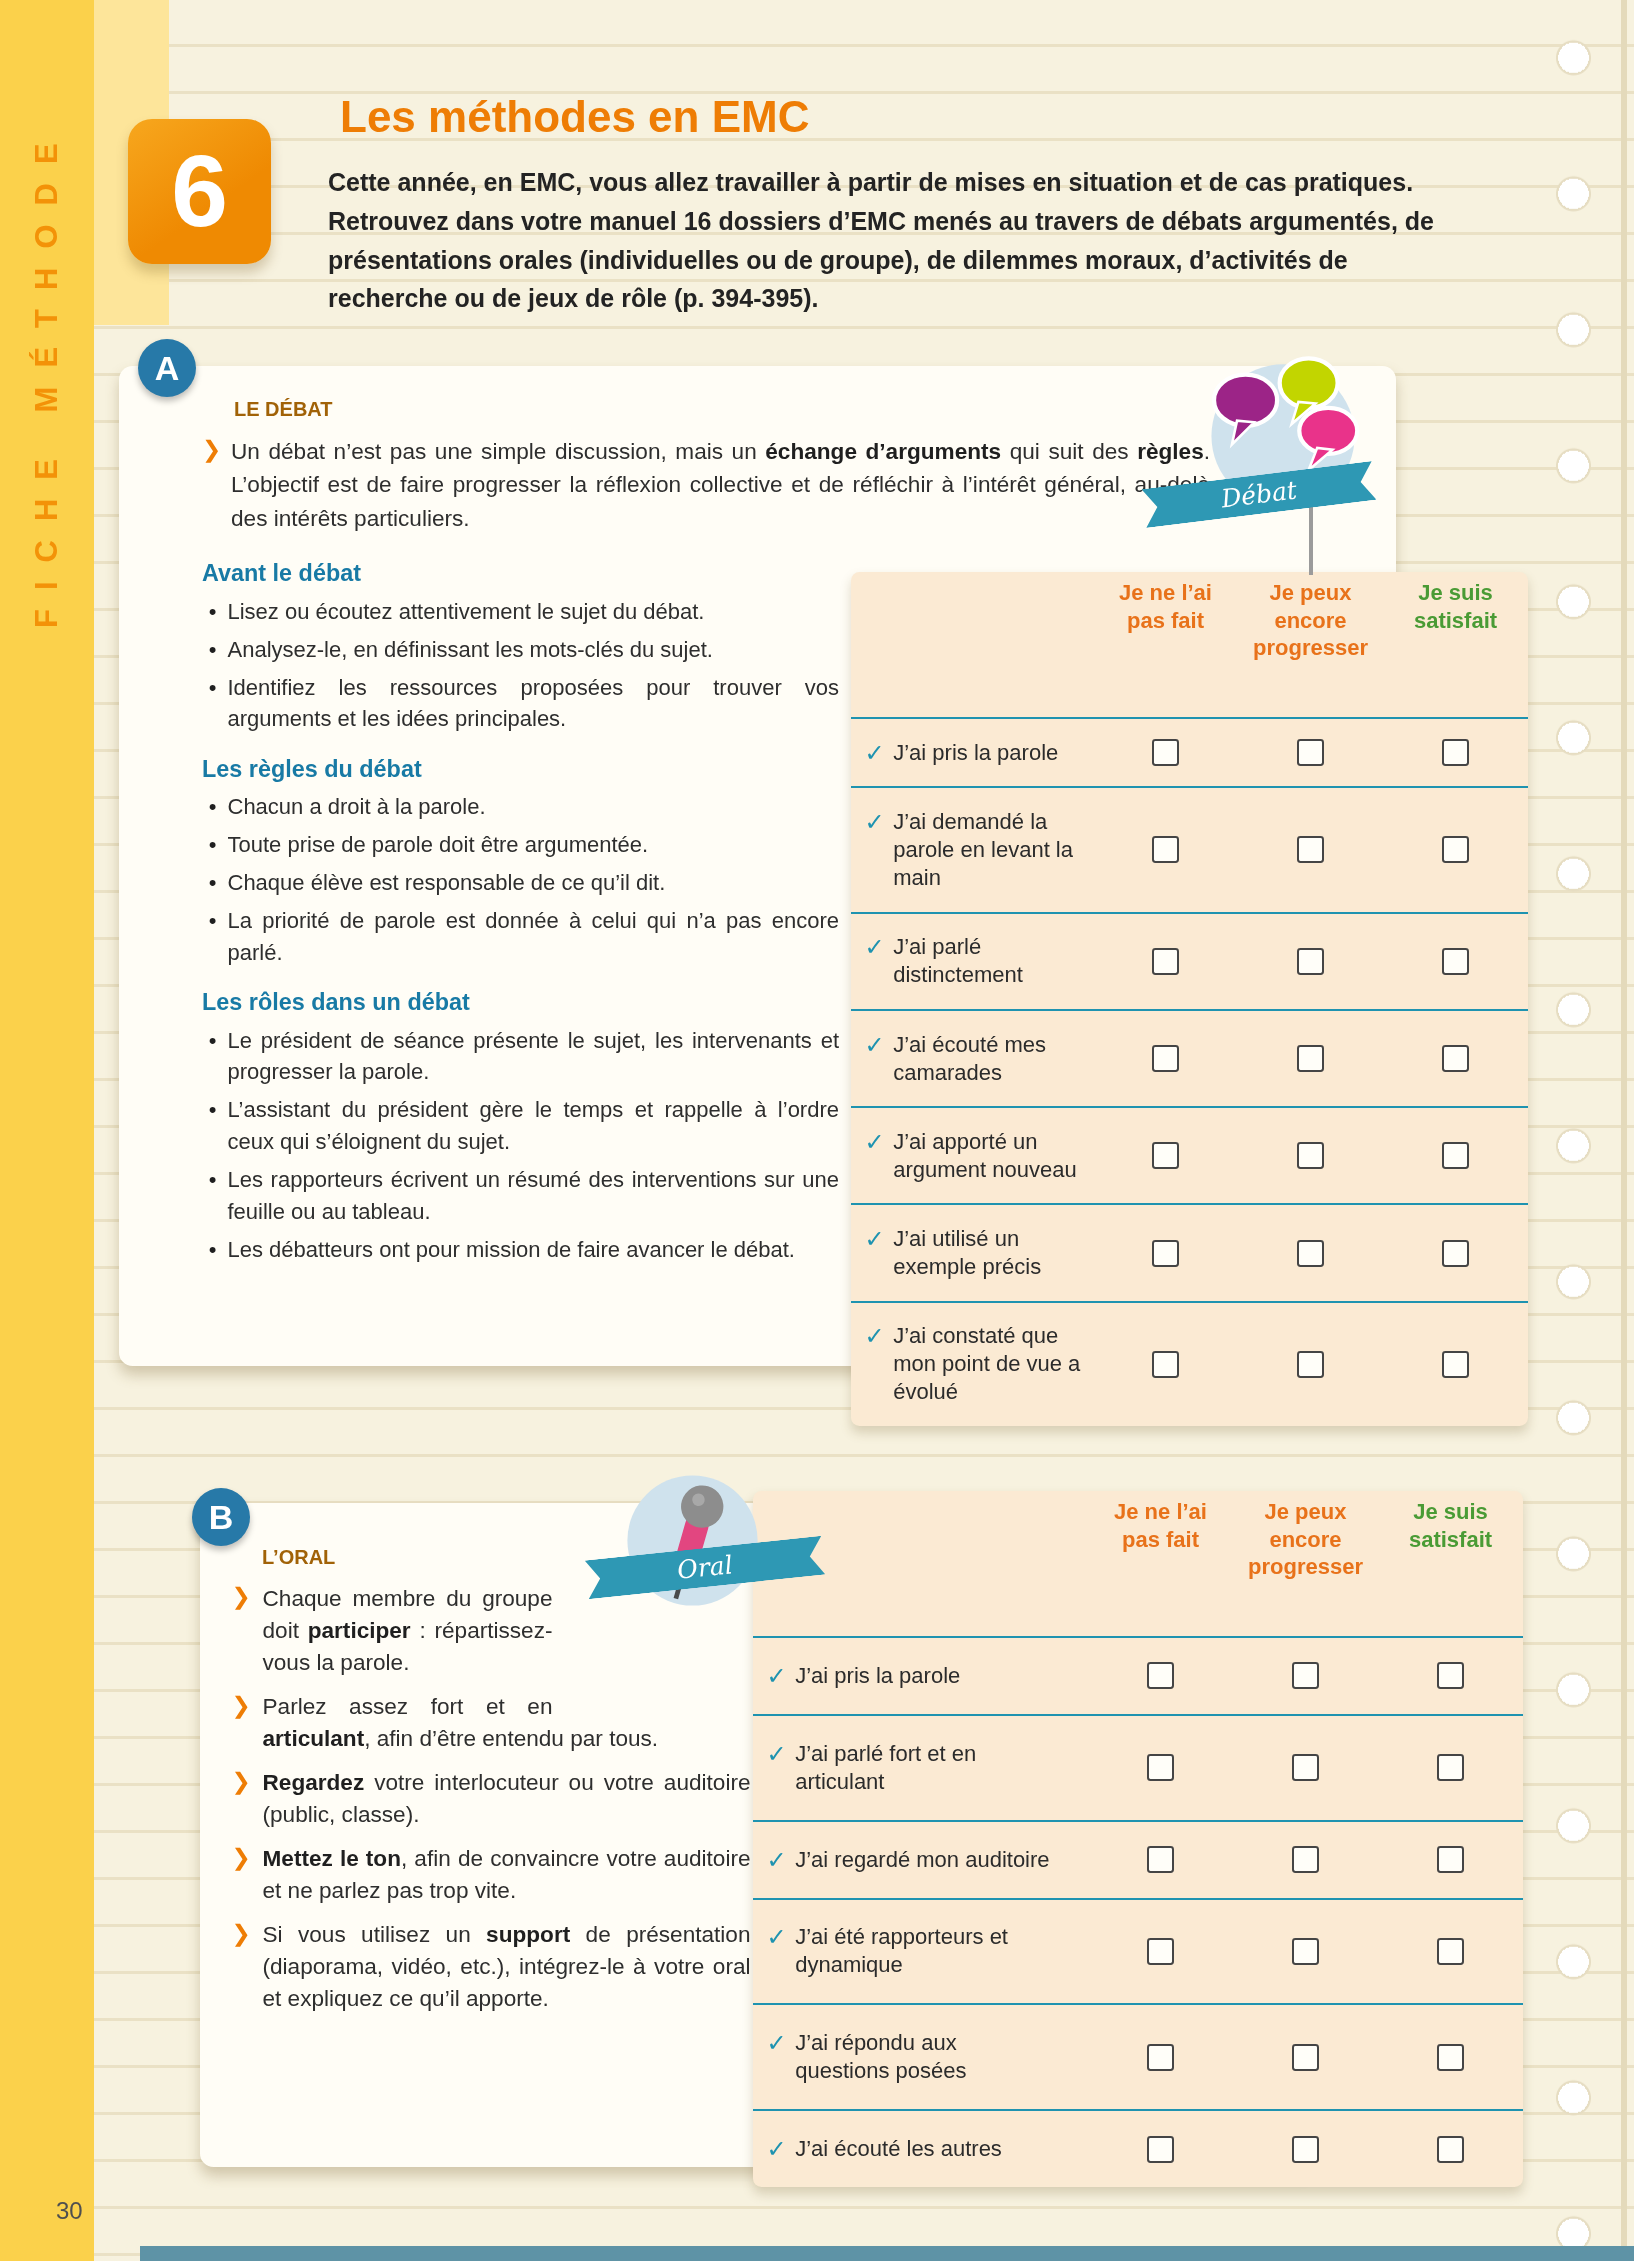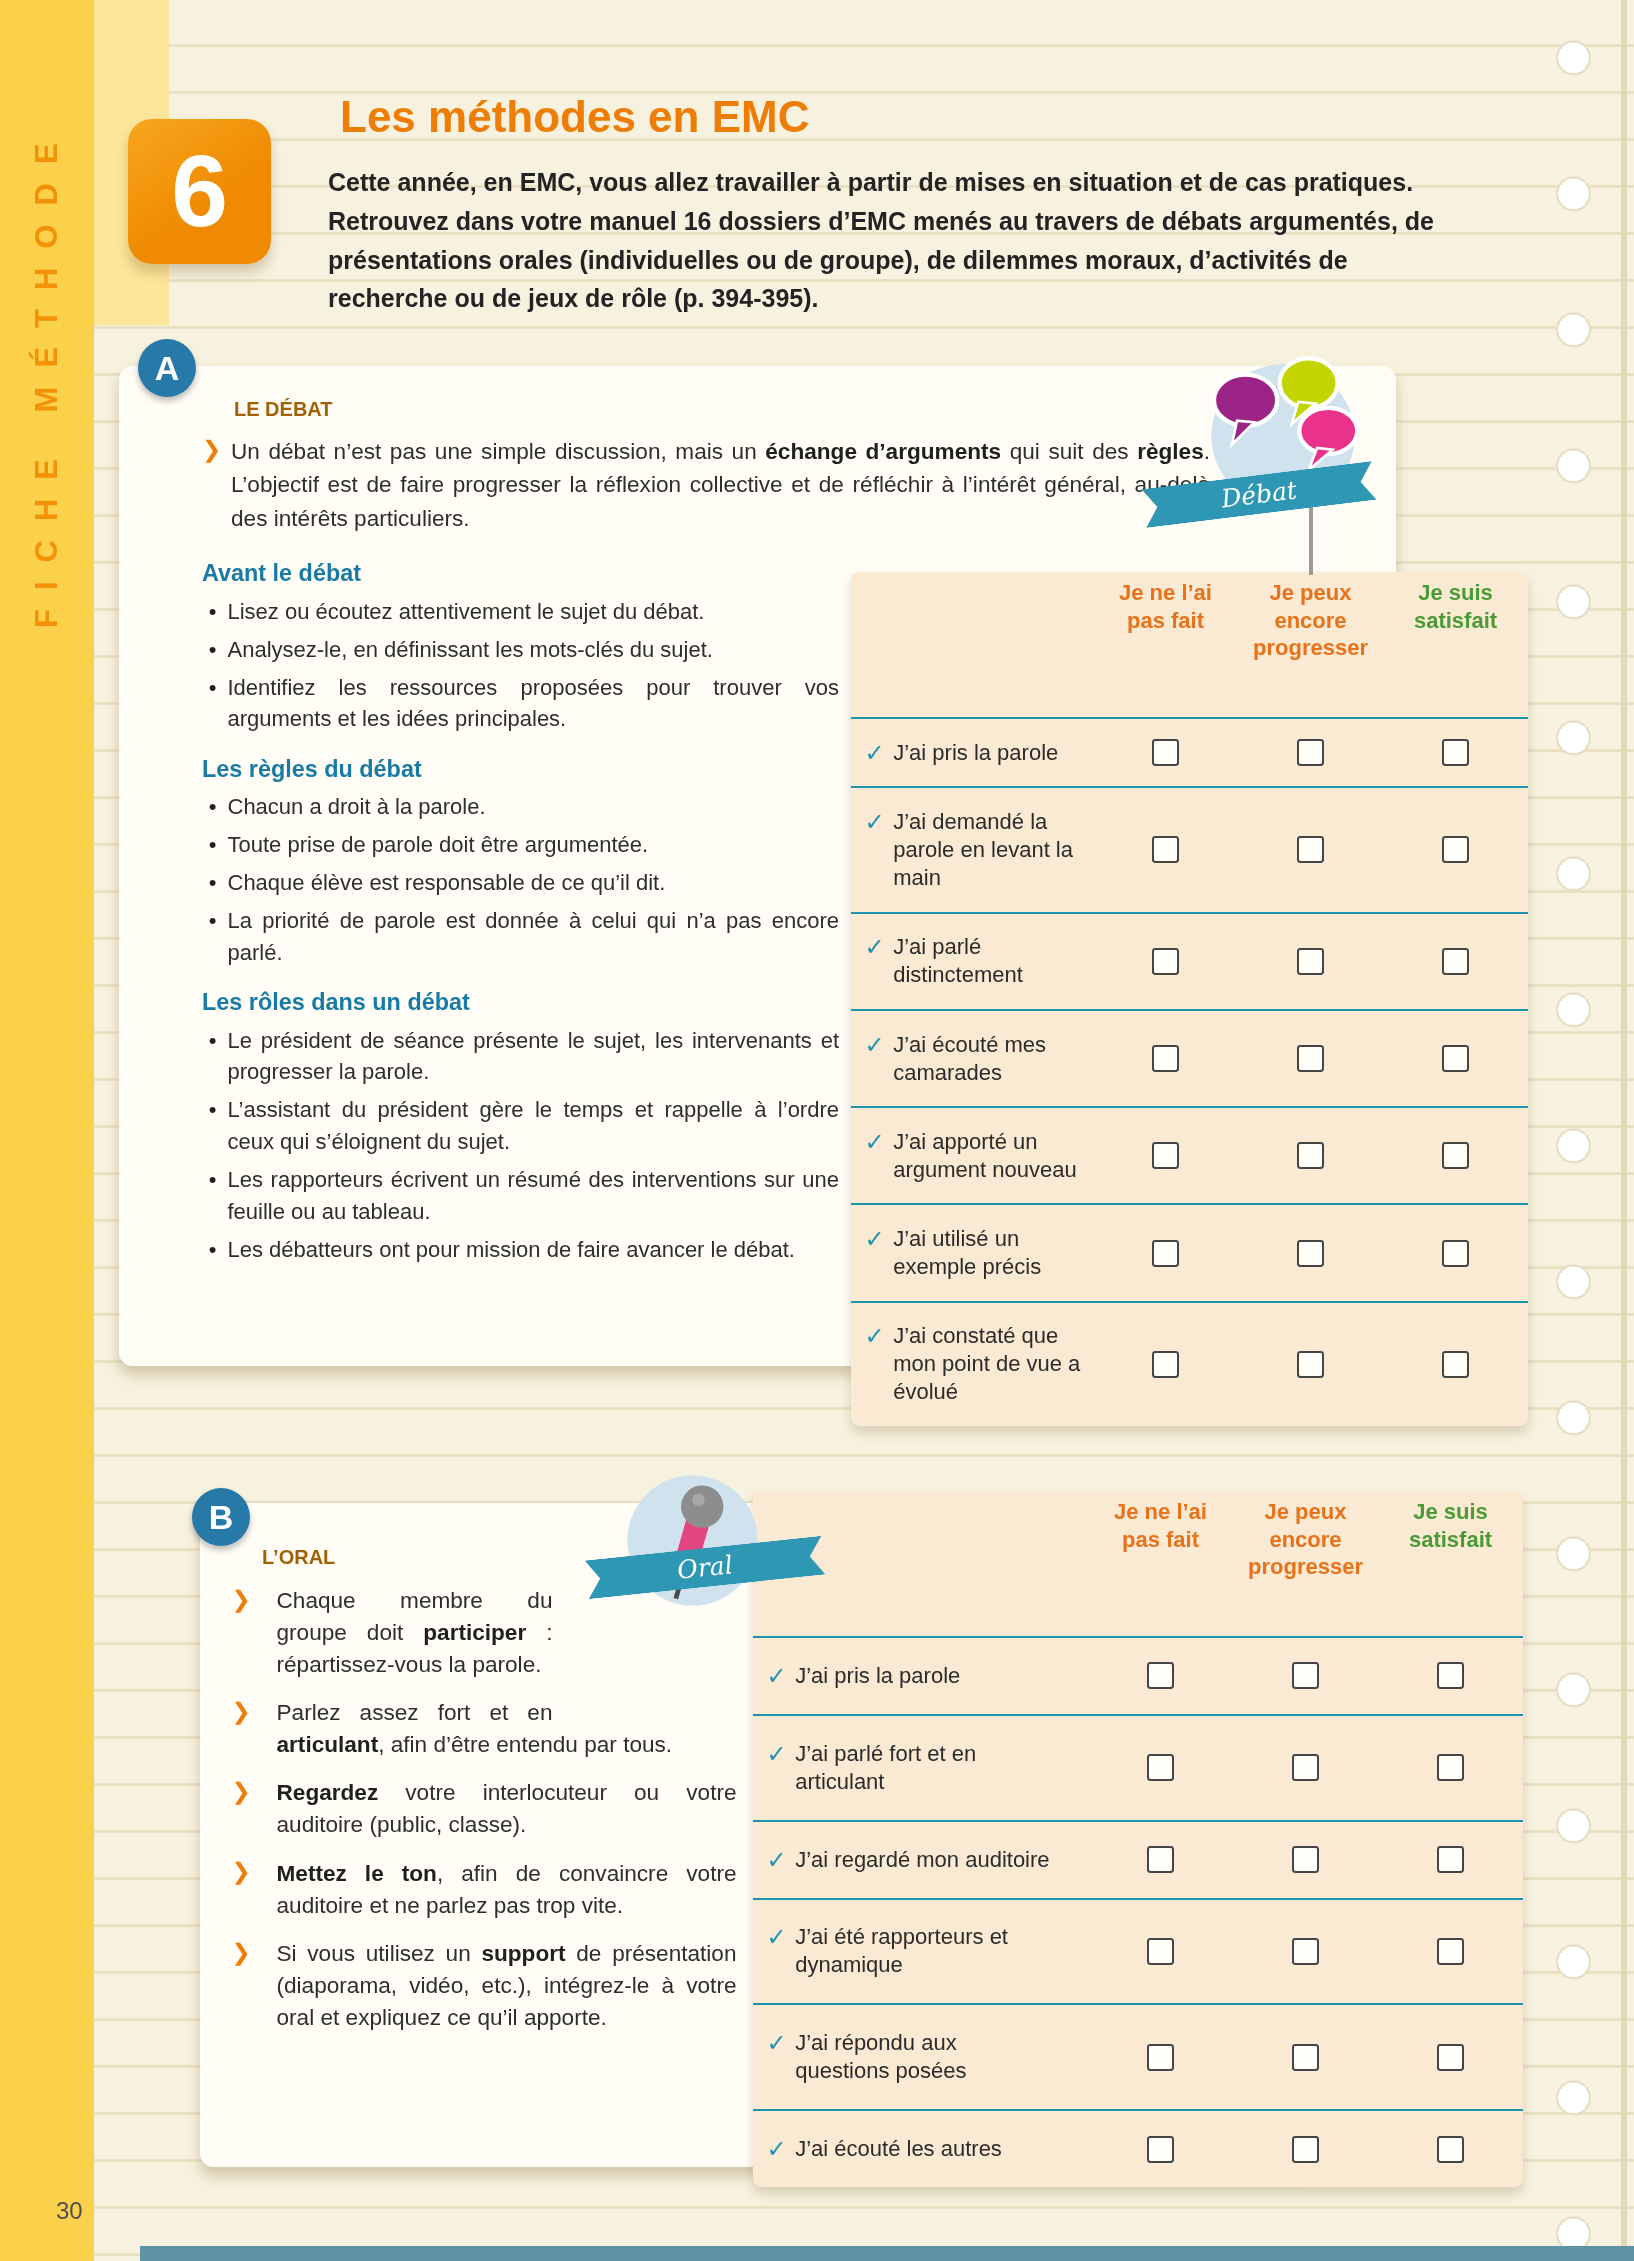--- a/index.html
+++ b/index.html
@@ -77,21 +77,21 @@
   .subsections{margin:24px 0 0 83px;width:637px;}
   .sub-title{margin:20.4px 0 8.5px 0;font-size:23.4px;font-weight:700;color:#187aa5;}
   .subsection:first-child .sub-title{margin-top:0;}
   .bullet{position:relative;padding-left:25.5px;margin-bottom:6px;font-size:22px;line-height:1.45;text-align:justify;}
   .dot{position:absolute;left:6.8px;top:0;color:#1f1f1f;font-size:22px;}
 
   
   .points{margin:13.6px 0 0 31.5px;width:521px;}
   .float-spacer{float:right;width:200px;height:132px;}
   .point{position:relative;padding-left:29px;margin-bottom:12px;}
-  .point p{margin:16px;font-size:22.6px;line-height:1.42;text-align:justify;}
+  .point p{margin:2px;font-size:22.6px;line-height:1.42;text-align:justify;}
   .point .chev{top:0.9px;}
 
   
   .panel{
     background:#fbead3;border-radius:8.5px;z-index:3;
     box-shadow:0 6.8px 10.2px rgba(110,85,35,.22);
     display:flex;flex-direction:column;
   }
   .panel-a{left:851px;top:572px;width:677px;height:854px;}
   .panel-b{left:753px;top:1491px;width:770px;height:696px;}

